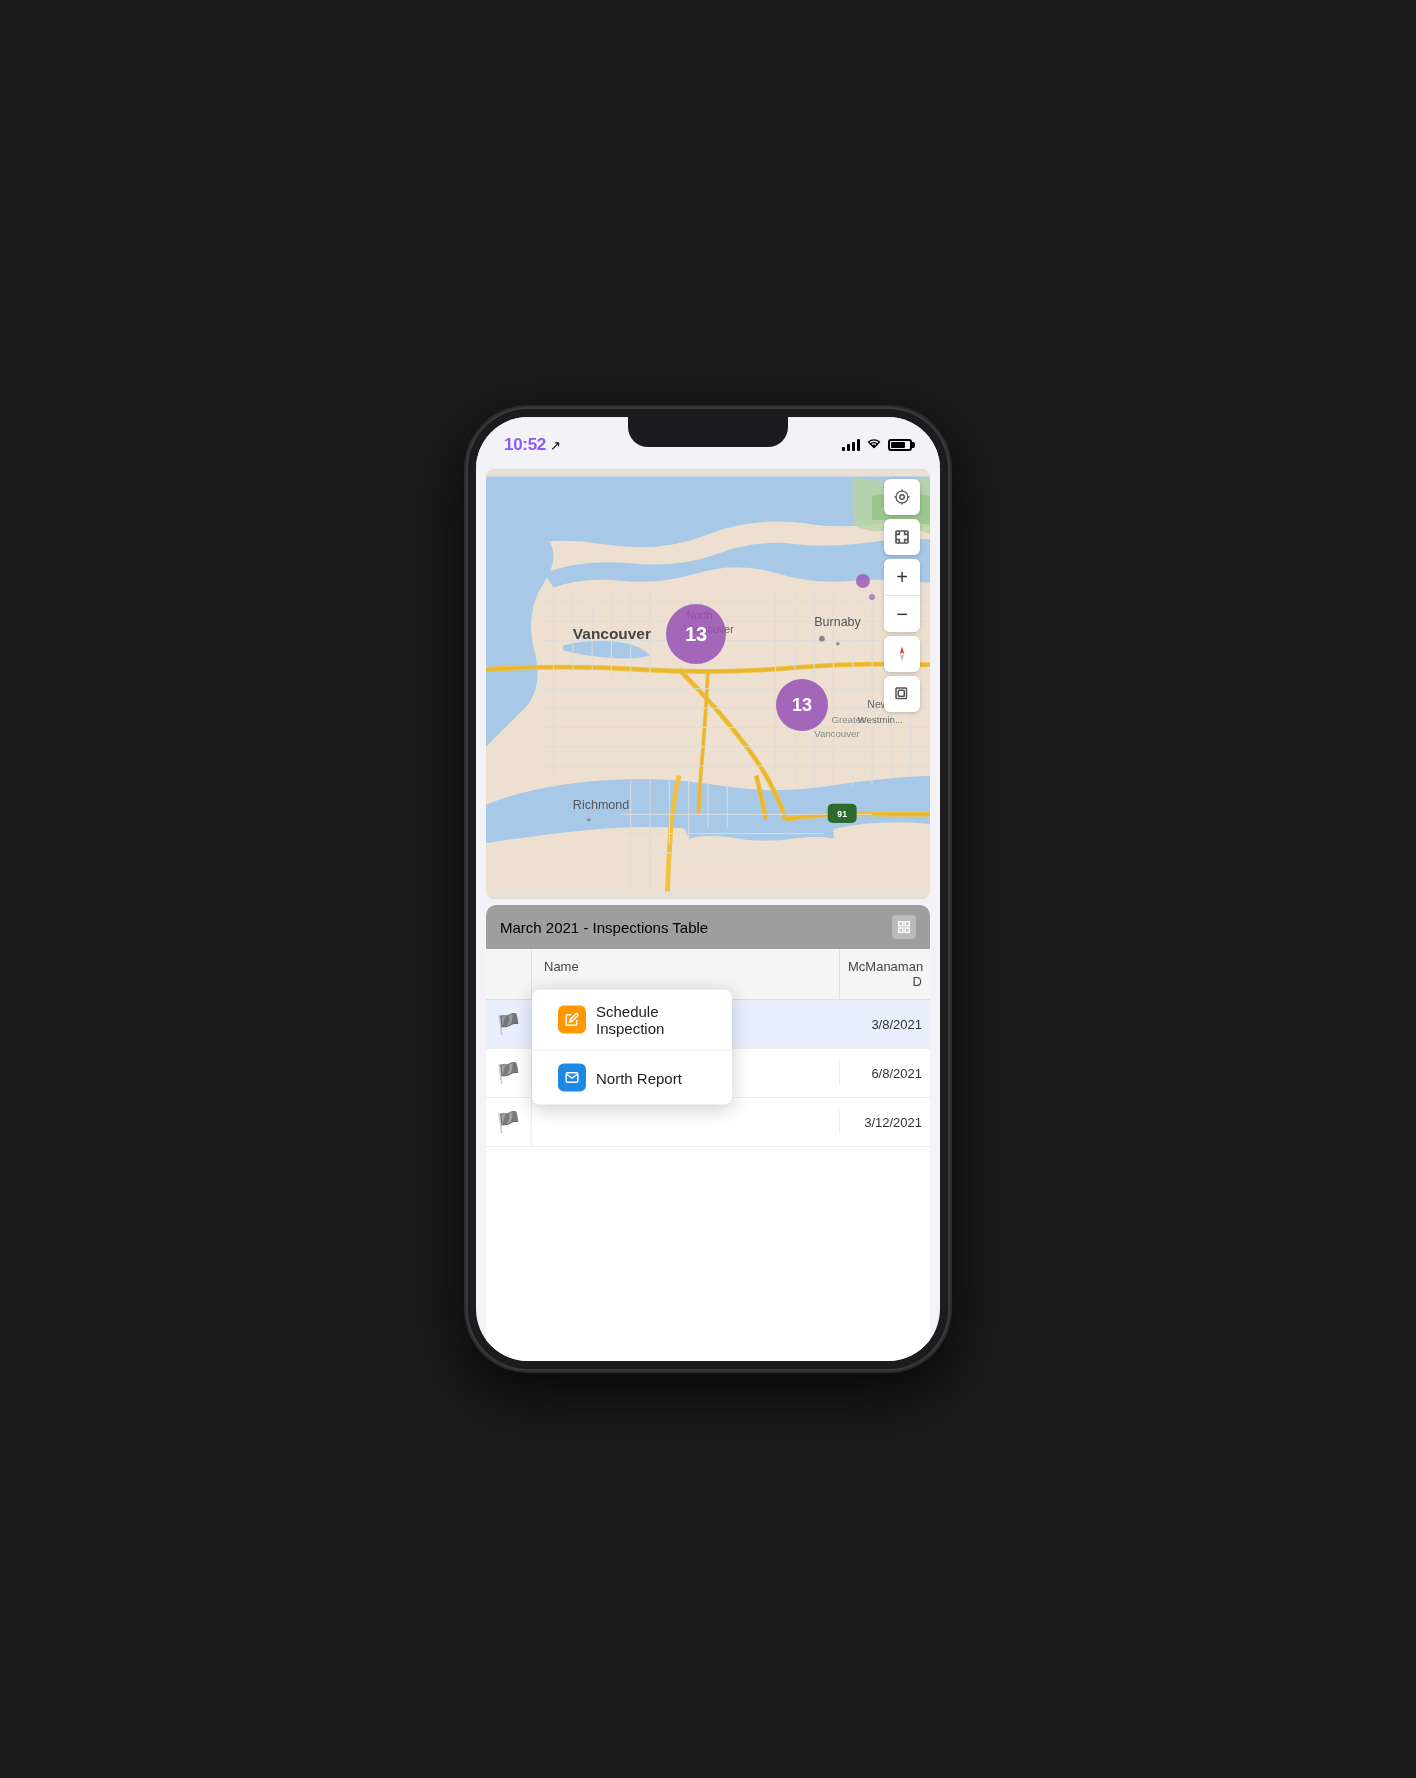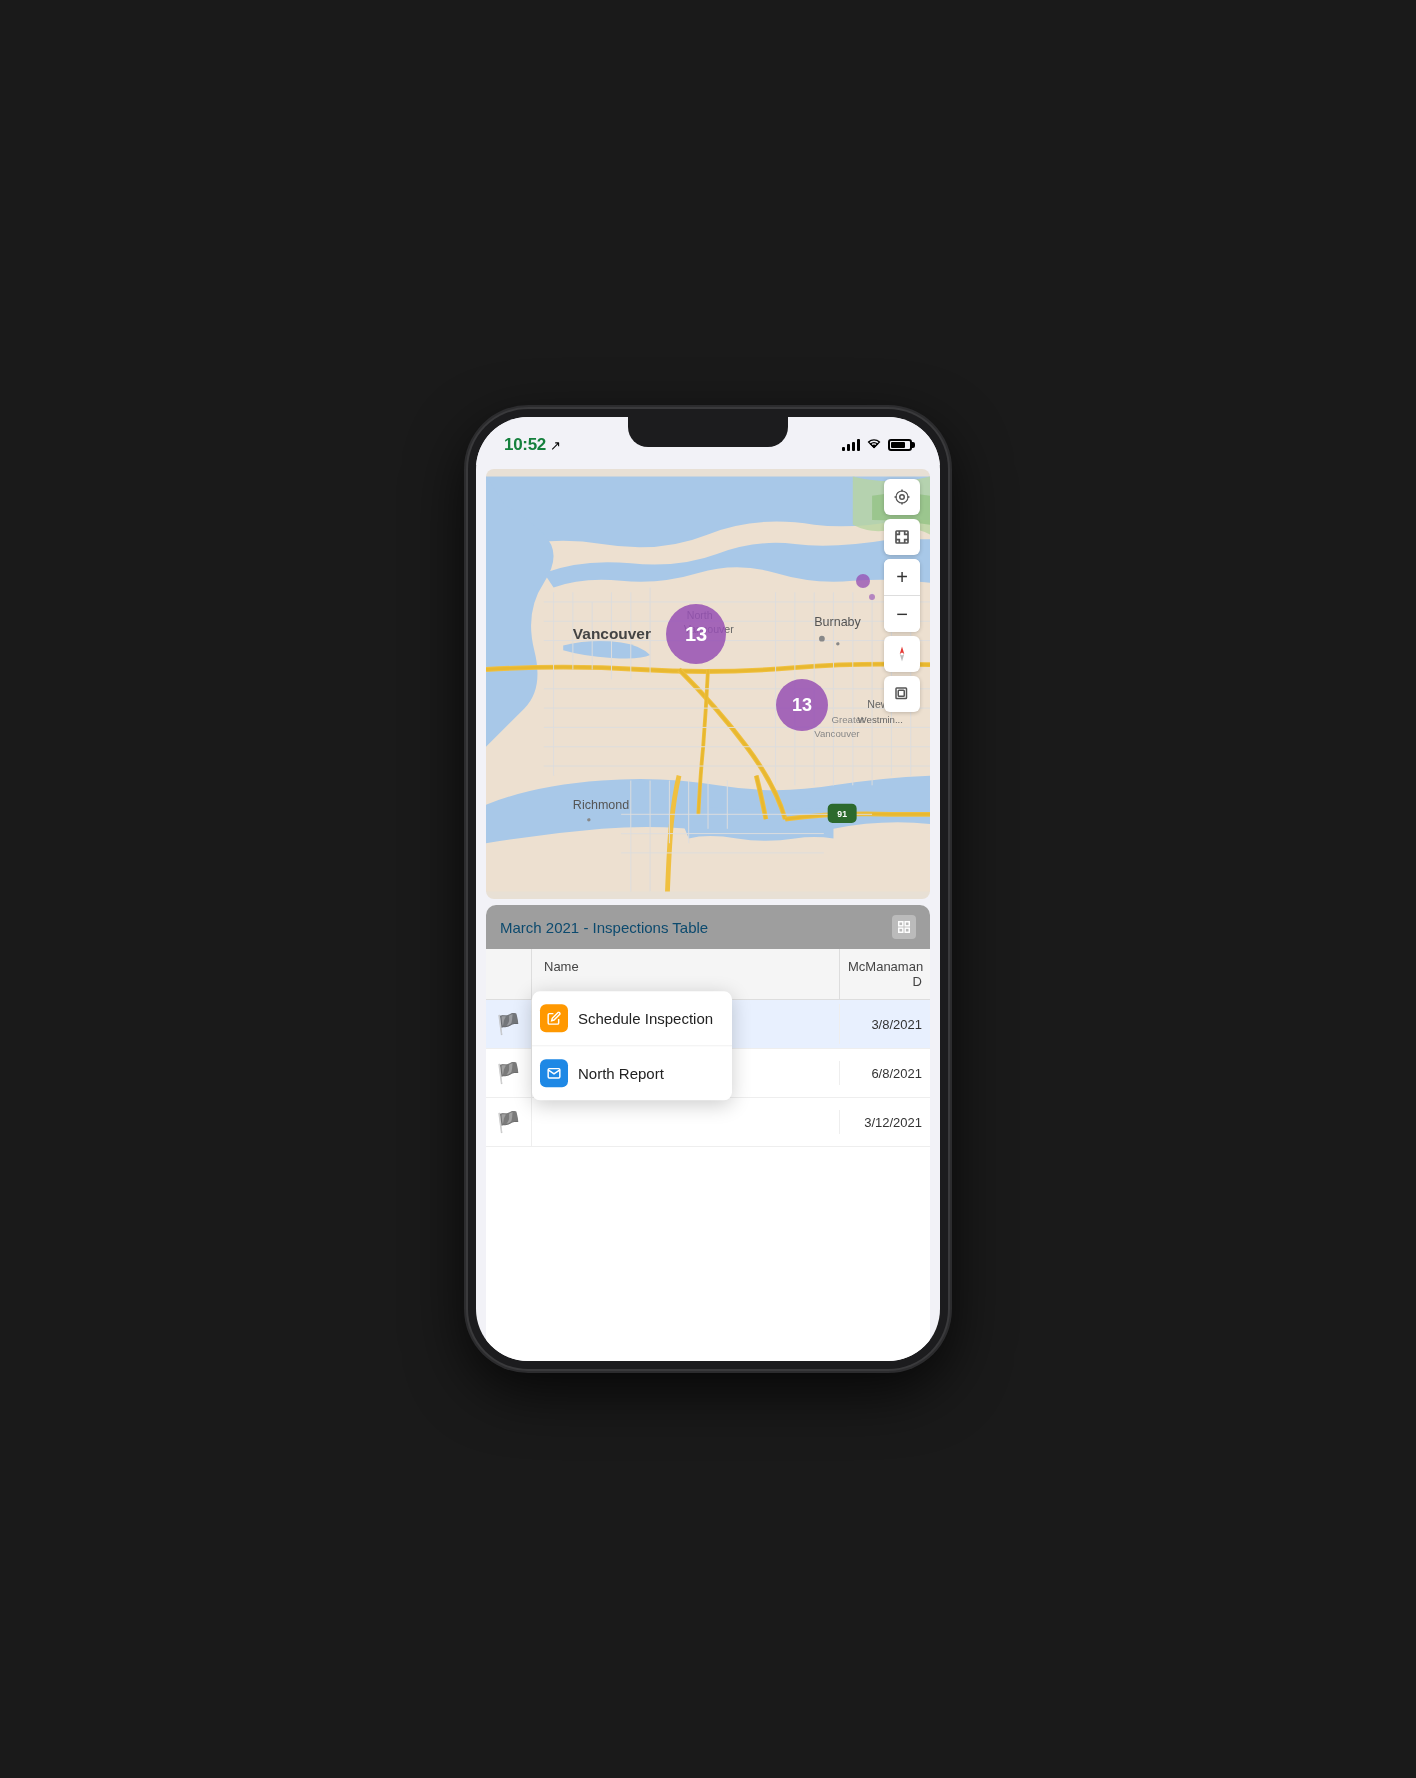--- a/index.html
+++ b/index.html
@@ -57,21 +57,21 @@
       align-items: center;
       padding: 12px 28px 4px;
       background: #f2f2f7;
       z-index: 50;
       height: 48px;
     }
 
     .status-time {
       font-size: 17px;
       font-weight: 600;
-      color: #15803d;
+      color: #8b5cf6;
       letter-spacing: -0.3px;
     }
 
     .status-icons {
       display: flex;
       align-items: center;
       gap: 6px;
     }
 
     .signal-bars {
@@ -271,21 +271,21 @@
 
     .panel-header {
       background: #9e9e9e;
       padding: 10px 14px;
       display: flex;
       justify-content: space-between;
       align-items: center;
     }
 
     .panel-title {
-      color: #0c4a6e;
+      color: #000000;
       font-size: 15px;
       font-weight: 500;
     }
 
     .panel-expand-btn {
       width: 24px;
       height: 24px;
       background: rgba(255,255,255,0.3);
       border: none;
       border-radius: 4px;
@@ -401,21 +401,21 @@
       box-shadow: 0 4px 20px rgba(0,0,0,0.2);
       z-index: 50;
       width: 200px;
       overflow: hidden;
     }
 
     .context-menu-item {
       display: flex;
       align-items: center;
       gap: 10px;
-      padding: 13px 8px;
+      padding: 13px 26px;
       cursor: pointer;
       border-bottom: 1px solid #f0f0f0;
     }
 
     .context-menu-item:last-child {
       border-bottom: none;
     }
 
     .menu-icon {
       width: 28px;

